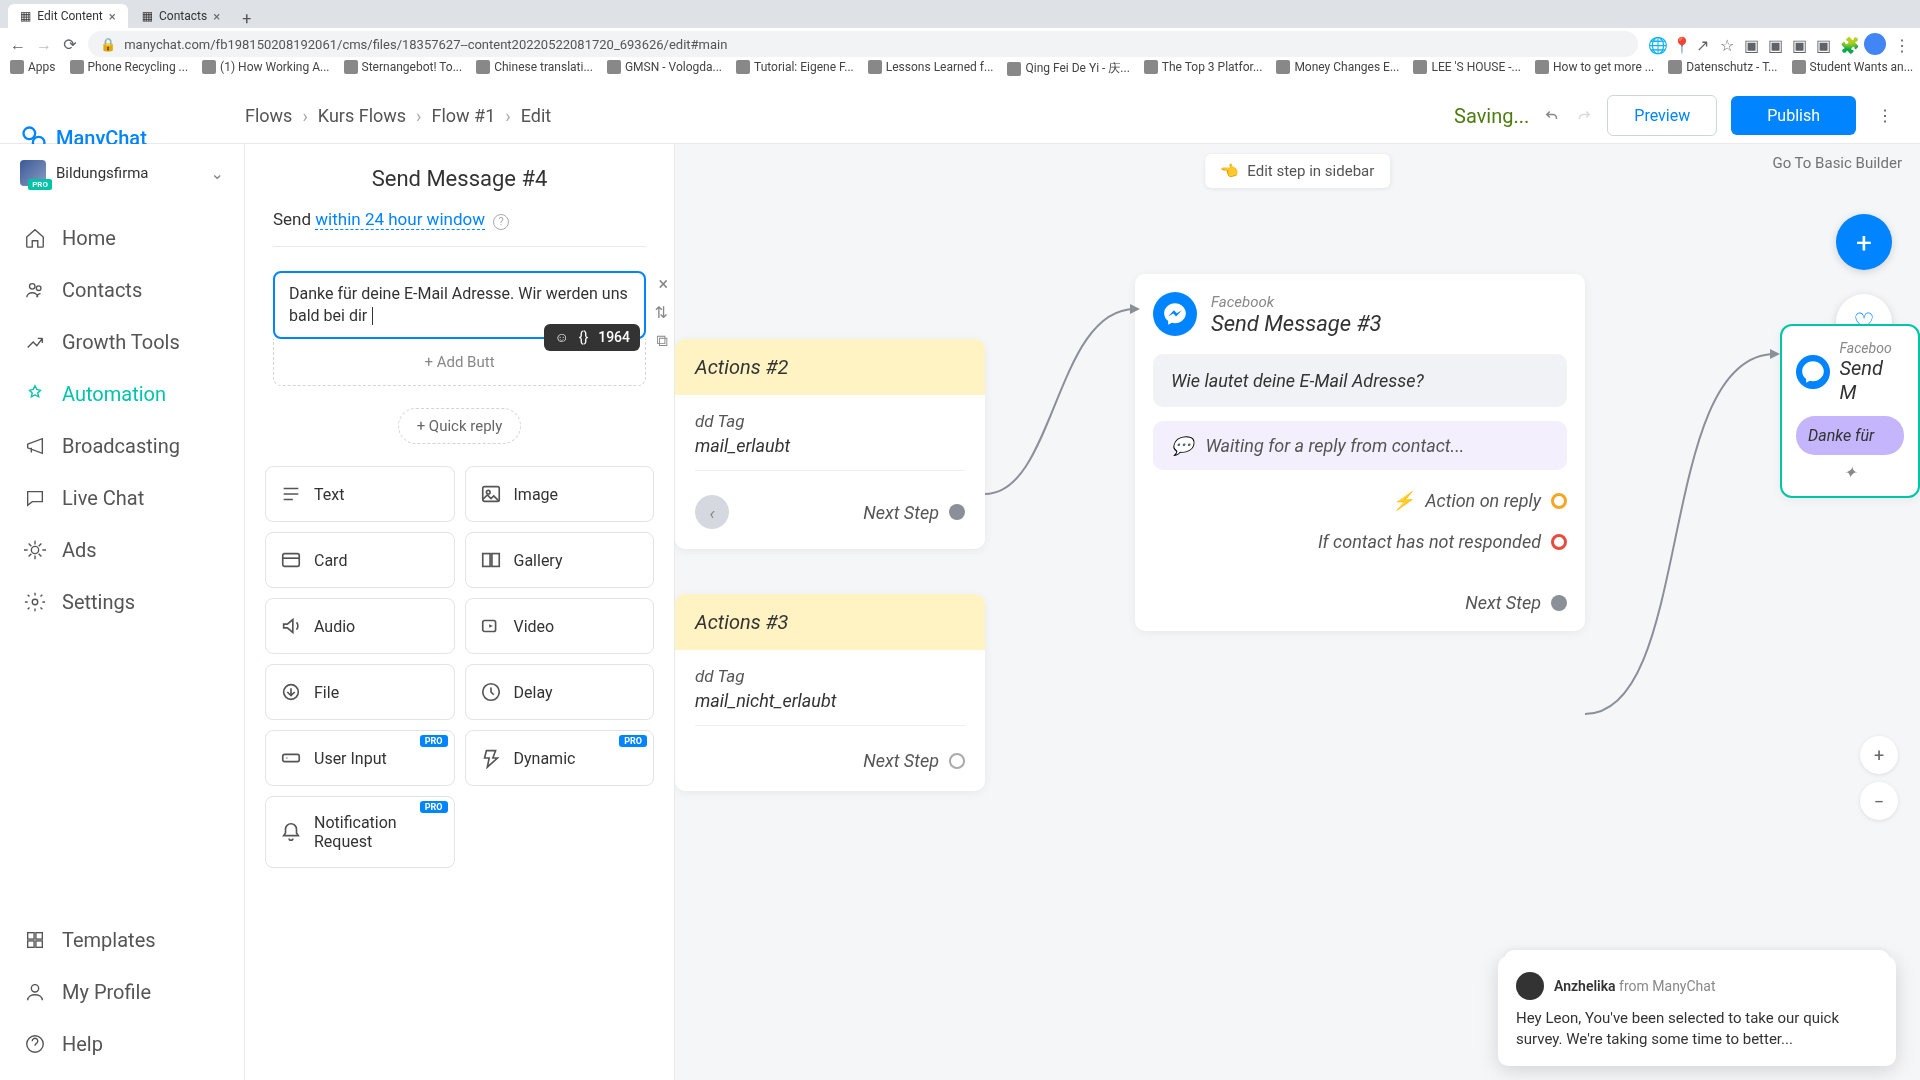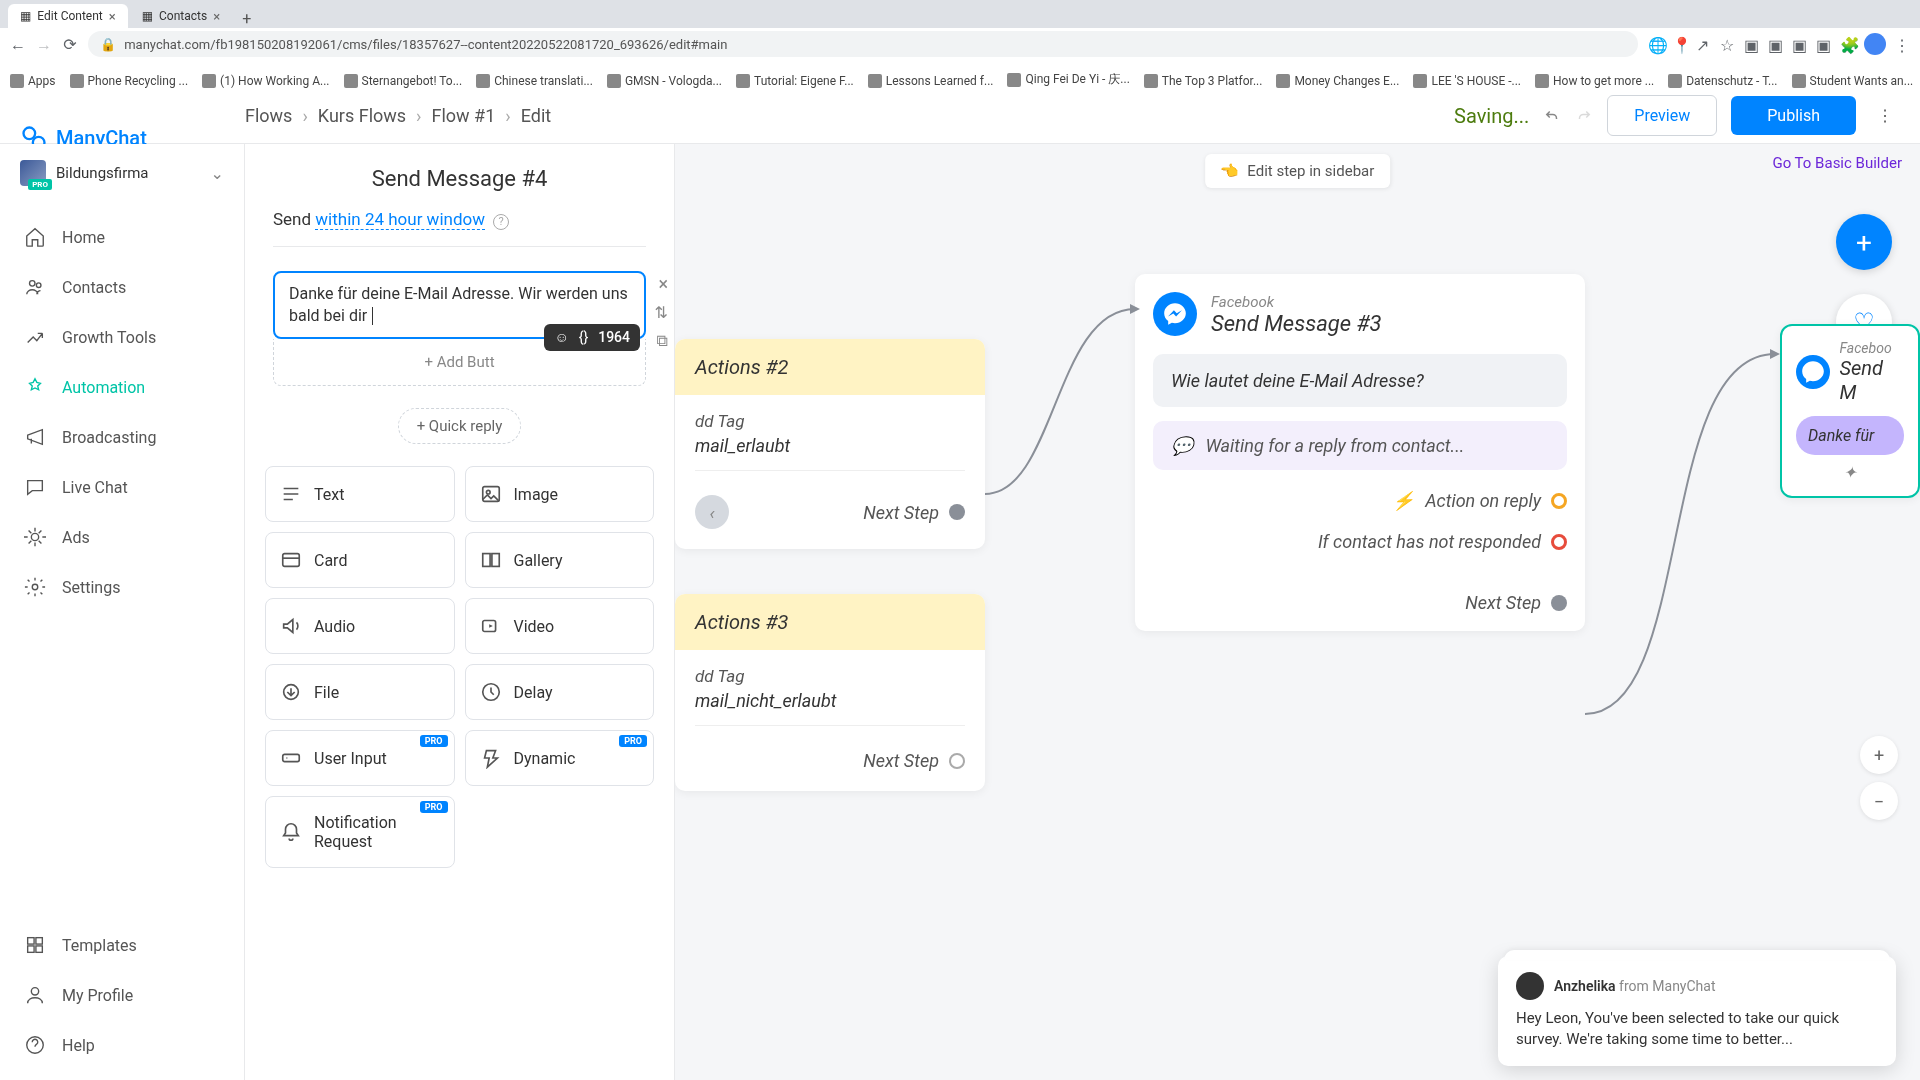--- a/index.html
+++ b/index.html
@@ -11,21 +11,21 @@
 .tab { display: flex; align-items: center; height: 24px; padding: 0 12px; font-size: 12px; color: #333; gap: 6px; border-radius: 6px 6px 0 0; margin-right: 2px; }
 .tab.active { background: #fff; }
 .tab-close { font-size: 13px; color: #666; cursor: pointer; }
 .tab-add { padding: 0 8px; color: #555; font-size: 16px; }
 .addr-bar { height: 32px; display: flex; align-items: center; padding: 4px 10px; gap: 10px; background: #fff; }
 .nav-ico { width: 16px; height: 16px; color: #5f6368; display: flex; align-items: center; justify-content: center; }
 .url-box { flex: 1; background: #f1f3f4; border-radius: 14px; height: 26px; display: flex; align-items: center; padding: 0 12px; font-size: 13px; color: #555; gap: 8px; }
 .url-icons { display: flex; gap: 8px; align-items: center; }
 .chrome-ico { width: 16px; height: 16px; color: #5f6368; }
 .avatar-sm { width: 22px; height: 22px; border-radius: 50%; background: #4285f4; }
-.bookmark-bar { height: 28px; display: flex; align-items: flex-end; padding: 0 10px; gap: 14px; background: #fff; font-size: 12px; color: #444; overflow: hidden; }
+.bookmark-bar { height: 28px; display: flex; align-items: flex-start; padding: 0 10px; gap: 14px; background: #fff; font-size: 12px; color: #444; overflow: hidden; }
 .bm { display: flex; align-items: center; gap: 4px; white-space: nowrap; }
 .bm-ico { width: 14px; height: 14px; border-radius: 2px; background: #888; }
 
 
 .app-header { height: 56px; background: #fff; display: flex; align-items: center; padding: 0 20px; border-bottom: 1px solid #e8e9eb; }
 .logo { display: flex; align-items: center; gap: 8px; width: 225px; margin-top: 44px; }
 .logo-ico { width: 28px; height: 28px; }
 .logo-text { font-size: 20px; color: #0084ff; font-weight: 500; }
 .breadcrumb { display: flex; align-items: center; gap: 10px; font-size: 18px; color: #555; }
 .crumb { cursor: pointer; }
@@ -42,21 +42,21 @@
 .app-body { display: flex; height: calc(1080px - 88px - 56px); position: relative; }
 
 
 .sidebar { width: 245px; background: #fff; border-right: 1px solid #e8e9eb; display: flex; flex-direction: column; }
 .account { display: flex; align-items: center; padding: 16px 20px; gap: 10px; cursor: pointer; }
 .acct-ico { width: 26px; height: 26px; background: linear-gradient(135deg,#3b5998,#8b9dc3); border-radius: 4px; position: relative; }
 .pro-badge { position: absolute; bottom: -4px; right: -6px; background: #00c4a7; color: #fff; font-size: 8px; padding: 1px 4px; border-radius: 2px; font-weight: bold; }
 .acct-name { font-size: 15px; color: #333; flex: 1; }
 .acct-chev { color: #888; }
 .nav { padding: 10px 0; }
-.nav-item { display: flex; align-items: center; padding: 14px 24px; gap: 16px; font-size: 16px; color: #555; cursor: pointer; }
+.nav-item { display: flex; align-items: center; padding: 14px 24px; gap: 16px; font-size: 20px; color: #555; cursor: pointer; }
 .nav-item.active { color: #00c4a7; }
 .nav-ico2 { width: 22px; height: 22px; display: flex; align-items: center; justify-content: center; }
 .sidebar-bottom { margin-top: auto; padding-bottom: 10px; }
 
 
 .edit-panel { width: 430px; background: #fff; border-right: 1px solid #e8e9eb; padding: 0; position: relative; z-index: 5; }
 .panel-title { font-size: 22px; color: #333; text-align: center; padding: 22px 0 18px; font-weight: 400; }
 .send-info { padding: 0 28px 16px; font-size: 17px; color: #333; }
 .send-link { color: #0084ff; border-bottom: 1px dashed #0084ff; }
 .info-ico { display: inline-flex; width: 16px; height: 16px; border: 1px solid #aaa; border-radius: 50%; align-items: center; justify-content: center; font-size: 11px; color: #aaa; margin-left: 4px; }
@@ -76,21 +76,21 @@
 
 .content-grid { display: grid; grid-template-columns: 1fr 1fr; gap: 10px; padding: 0 20px; }
 .content-btn { border: 1px solid #e0e3e8; border-radius: 8px; padding: 16px 14px; display: flex; align-items: center; gap: 12px; font-size: 16px; color: #333; cursor: pointer; position: relative; background: #fff; }
 .content-btn .ico { width: 22px; height: 22px; color: #555; }
 .content-btn .pro { position: absolute; top: 4px; right: 6px; background: #0084ff; color: #fff; font-size: 9px; padding: 1px 5px; border-radius: 3px; font-weight: bold; }
 .content-btn.notif { grid-column: 1; }
 
 
 .canvas { flex: 1; position: relative; background: #f5f6f8; overflow: hidden; }
 .canvas-top-bar { position: absolute; top: 10px; left: 50%; transform: translateX(-50%); background: #fff; border-radius: 6px; padding: 8px 16px; font-size: 15px; color: #555; display: flex; align-items: center; gap: 8px; box-shadow: 0 1px 4px rgba(0,0,0,0.08); z-index: 3; }
-.go-basic { position: absolute; top: 10px; right: 18px; font-size: 15px; color: #6d28d9; z-index: 3; }
+.go-basic { position: absolute; top: 10px; right: 18px; font-size: 15px; color: #737373; z-index: 3; }
 
 .fab { position: absolute; right: 28px; width: 56px; height: 56px; border-radius: 50%; display: flex; align-items: center; justify-content: center; cursor: pointer; box-shadow: 0 2px 8px rgba(0,0,0,0.15); }
 .fab.add { top: 70px; background: #0084ff; color: #fff; font-size: 28px; }
 .fab.heart { top: 150px; background: #fff; color: #0084ff; font-size: 24px; }
 
 
 .node { position: absolute; background: #fff; border-radius: 10px; box-shadow: 0 2px 10px rgba(0,0,0,0.06); font-style: italic; }
 .actions-node { width: 310px; }
 .actions-header { background: #fff3c4; border-radius: 10px 10px 0 0; padding: 16px 20px; font-size: 20px; color: #333; }
 .actions-body { padding: 16px 20px; }

